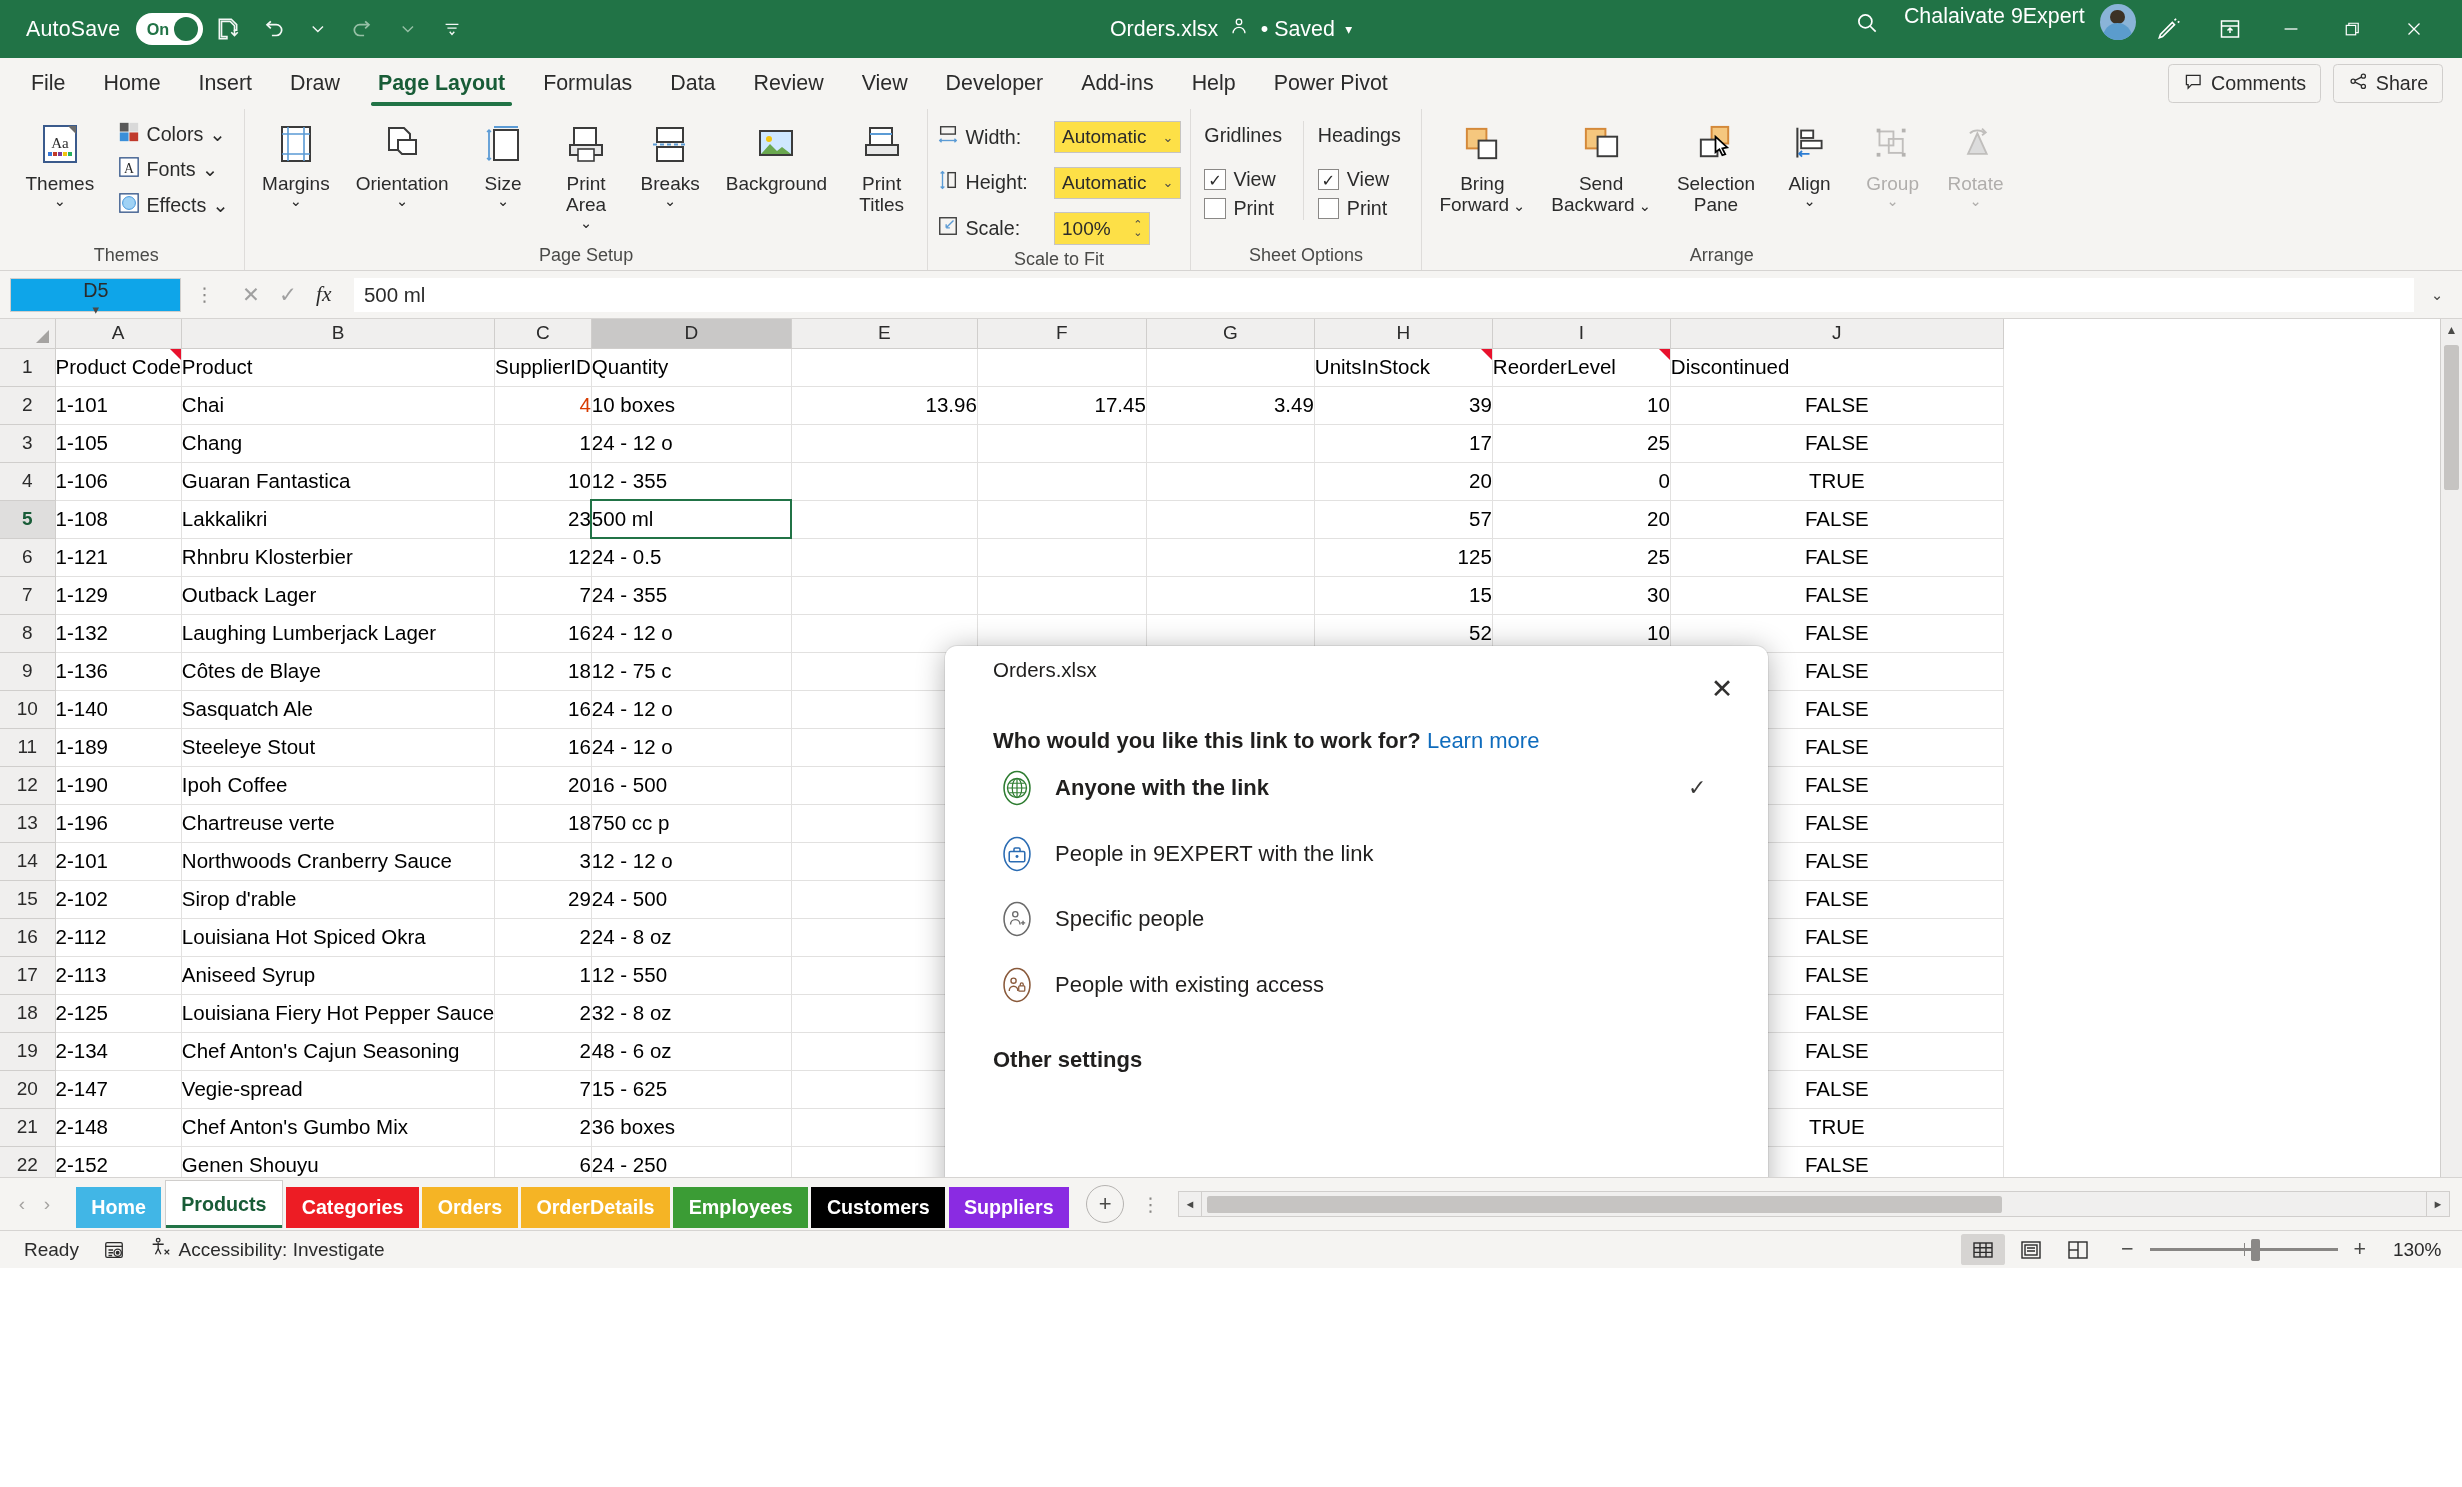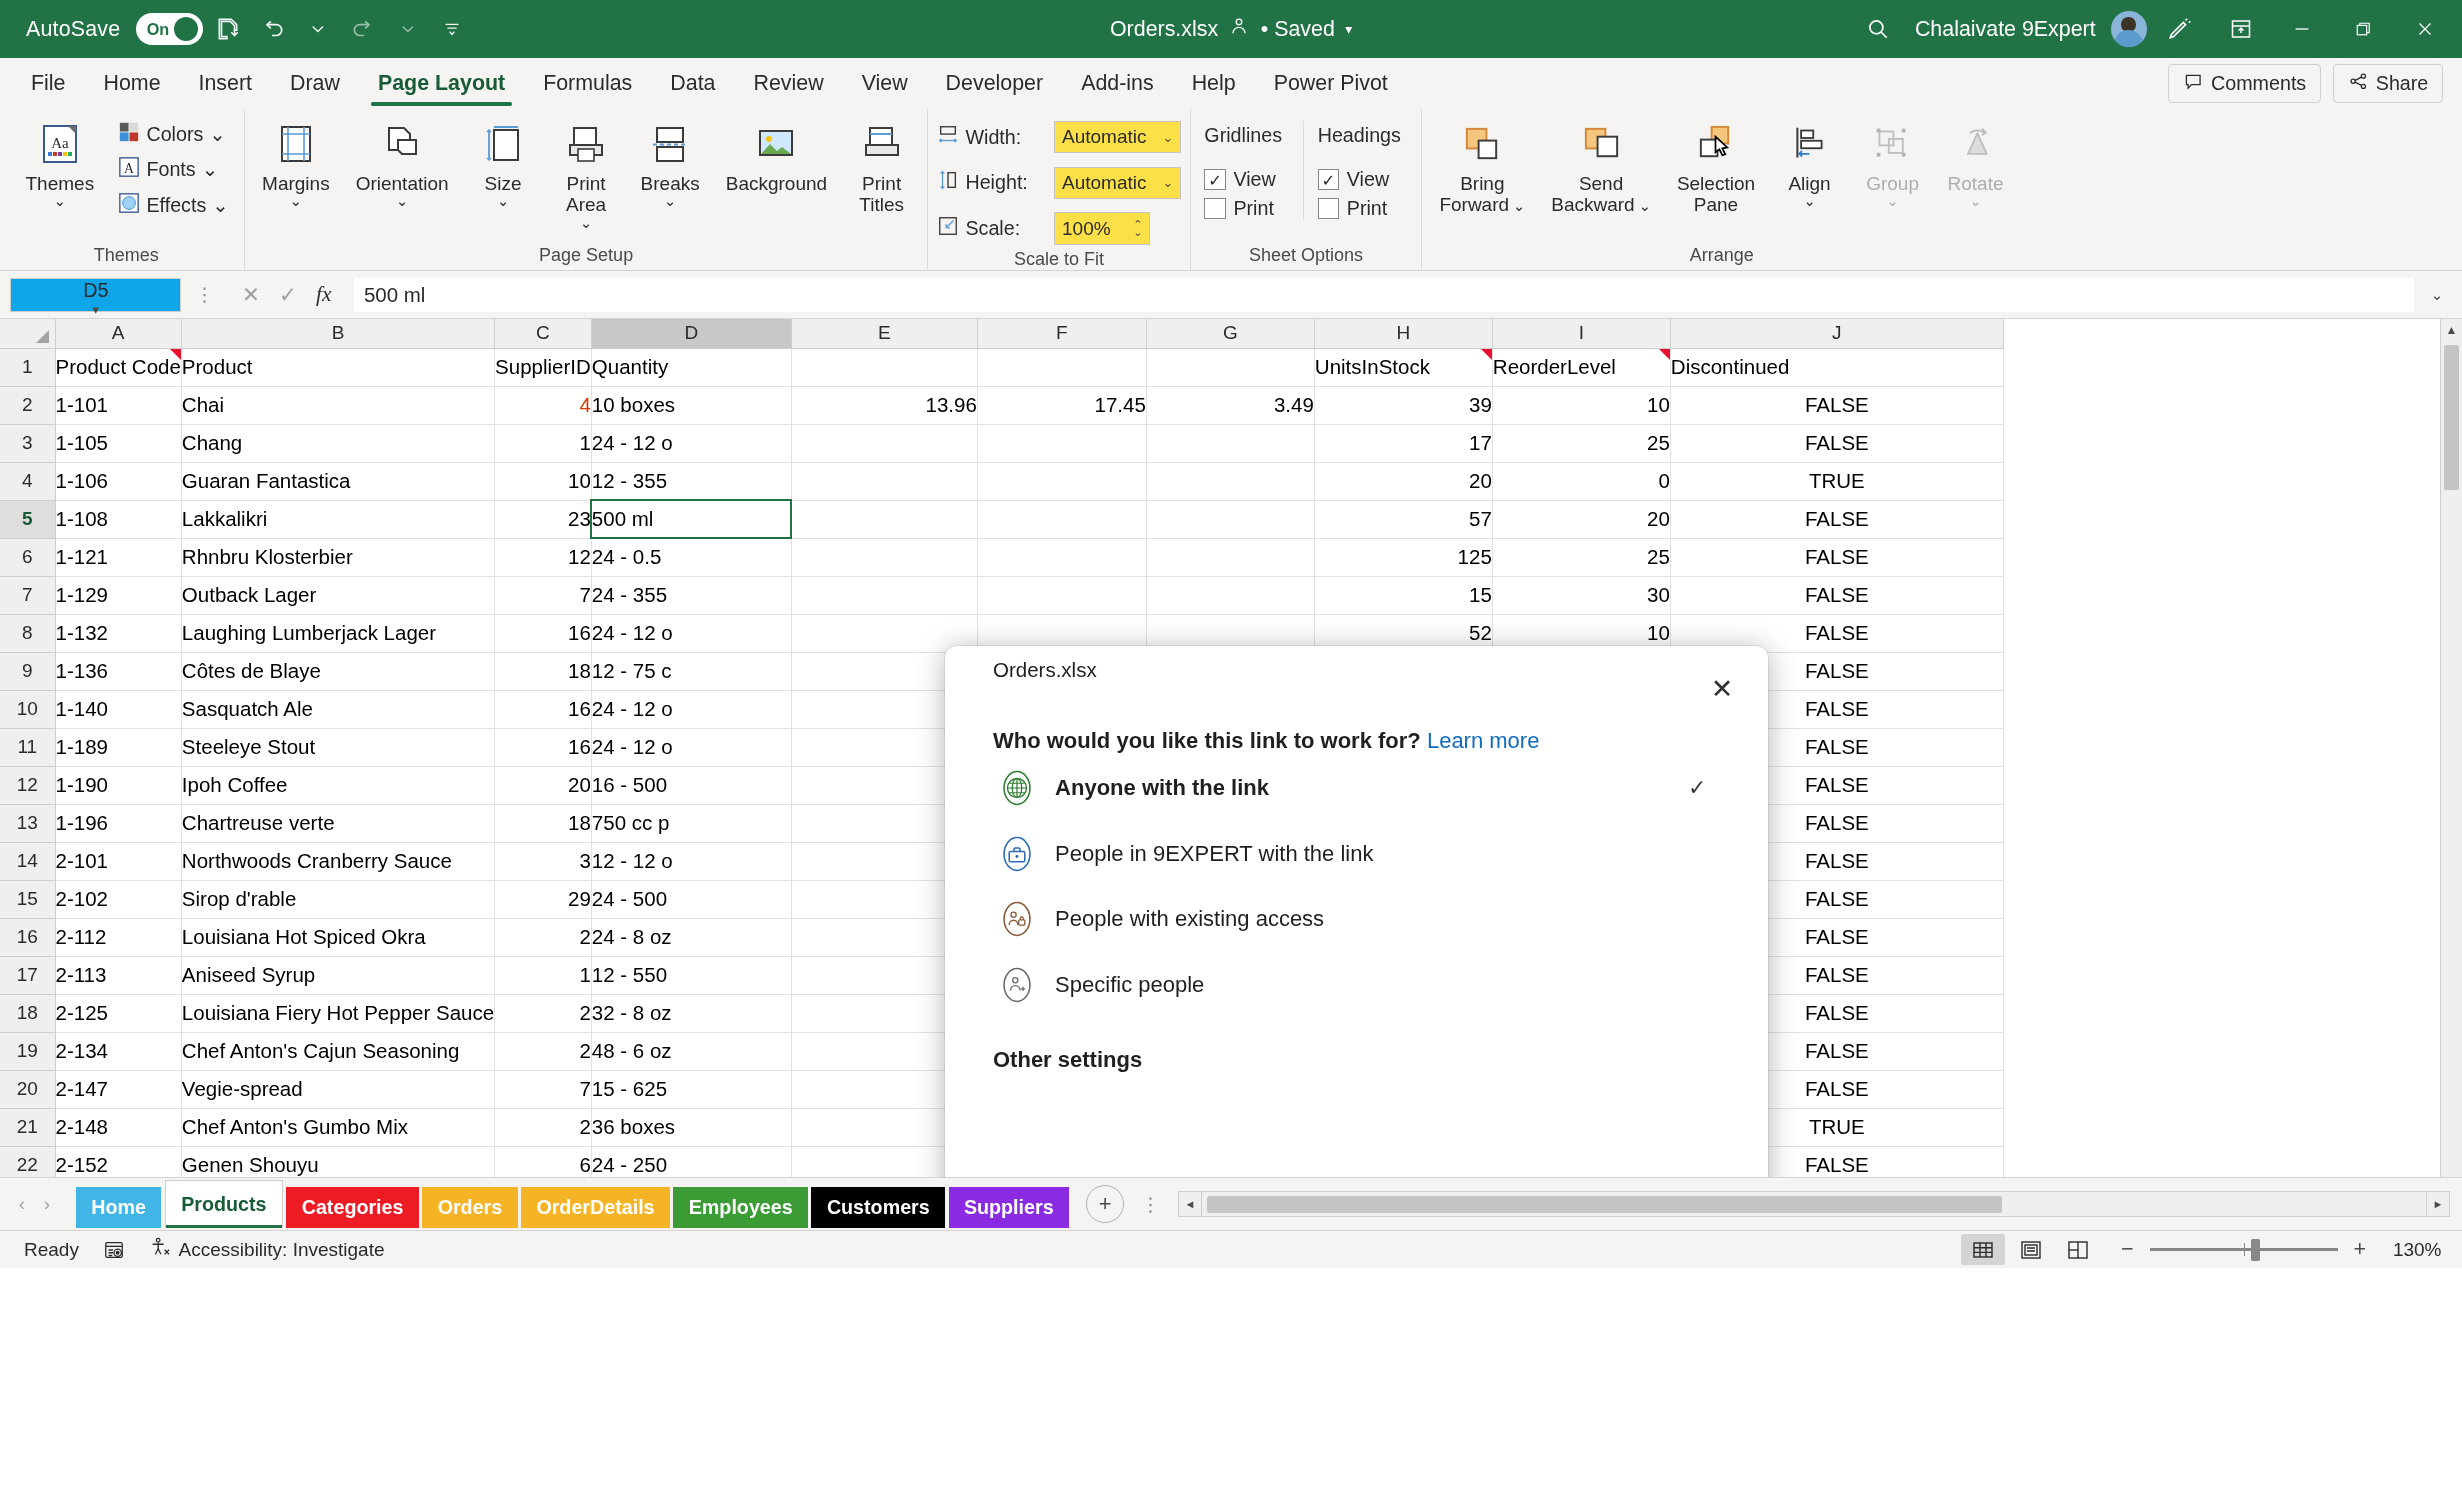--- a/index.html
+++ b/index.html
@@ -41,22 +41,22 @@
   }
   .qat-icon svg { display: block; }
   .title-center {
     position: absolute; left: 0; right: 0; text-align: center;
     font-size: 21.4px; pointer-events: none;
     display: flex; align-items: center; justify-content: center; gap: 10.3px;
   }
   .title-center .pill { pointer-events: auto; display:flex; align-items:center; gap:10.3px; }
   .saved-caret { font-size: 13.7px; }
   .title-right {
-    margin-left: auto; display: flex; align-items: center;
-    padding-right: 8px; gap: 3.4px;
+    margin-left: auto; display: flex; align-items: flex-start;
+    padding-right: 19px; gap: 3.4px;
   }
   .search-btn {
     width: 51px; height: 39px; display:flex; align-items:center; justify-content:center;
     cursor:pointer;
   }
   .user-name { font-size: 21.4px; margin: 0 12px 0 8.5px; }
   .avatar {
     width: 36px; height: 36px; border-radius: 50%;
     background: #8ab4d8; overflow: hidden; position: relative; flex: 0 0 auto;
   }
@@ -1131,40 +1131,40 @@
             <path d="M18.5 19v-2.5a1.5 1.5 0 011.5-1.5h4a1.5 1.5 0 011.5 1.5V19" fill="none" stroke="#2b6cb3" stroke-width="1.8"></path>
             <circle cx="22" cy="25" r="1.7" fill="#2b6cb3"></circle>
           </svg>
         </span>
         <span class="opt-label">People in 9EXPERT with the link</span>
       </div>
 
       <div class="opt">
         <span class="oicon">
           <svg width="38" height="38" viewBox="0 0 44 44">
+            <ellipse cx="22" cy="22" rx="15" ry="19" fill="#fff" stroke="#6b6b6b" stroke-width="1.8"></ellipse>
+            <circle cx="20" cy="16.5" r="3" fill="none" stroke="#6b6b6b" stroke-width="1.6"></circle>
+            <path d="M14.5 28.5c0-3.4 2.4-5.8 5.5-5.8s5.5 2.4 5.5 5.8" fill="none" stroke="#6b6b6b" stroke-width="1.6"></path>
+            <path d="M26.5 26.5h5M29 24v5" stroke="#6b6b6b" stroke-width="1.6"></path>
+          </svg>
+        </span>
+        <span class="opt-label">Specific people</span>
+      </div>
+
+      <div class="opt">
+        <span class="oicon">
+          <svg width="38" height="38" viewBox="0 0 44 44">
             <ellipse cx="22" cy="22" rx="15" ry="19" fill="#fff" stroke="#8a5a3b" stroke-width="1.8"></ellipse>
             <circle cx="18" cy="17" r="3" fill="none" stroke="#8a5a3b" stroke-width="1.6"></circle>
             <path d="M13 29c0-3.3 2.2-5.6 5-5.6s5 2.3 5 5.6" fill="none" stroke="#8a5a3b" stroke-width="1.6"></path>
             <rect x="24" y="23" width="7" height="6" rx="1" fill="none" stroke="#8a5a3b" stroke-width="1.5"></rect>
             <path d="M25.8 23v-1.8a1.7 1.7 0 013.4 0V23" fill="none" stroke="#8a5a3b" stroke-width="1.5"></path>
           </svg>
         </span>
         <span class="opt-label">People with existing access</span>
-      </div>
-
-      <div class="opt">
-        <span class="oicon">
-          <svg width="38" height="38" viewBox="0 0 44 44">
-            <ellipse cx="22" cy="22" rx="15" ry="19" fill="#fff" stroke="#6b6b6b" stroke-width="1.8"></ellipse>
-            <circle cx="20" cy="16.5" r="3" fill="none" stroke="#6b6b6b" stroke-width="1.6"></circle>
-            <path d="M14.5 28.5c0-3.4 2.4-5.8 5.5-5.8s5.5 2.4 5.5 5.8" fill="none" stroke="#6b6b6b" stroke-width="1.6"></path>
-            <path d="M26.5 26.5h5M29 24v5" stroke="#6b6b6b" stroke-width="1.6"></path>
-          </svg>
-        </span>
-        <span class="opt-label">Specific people</span>
       </div>
 
       <div class="sec-title">Other settings</div>
 
     </div>
   </div>
 </div>
 
 <div class="sheetbar">
   <div class="nav-arrows">

